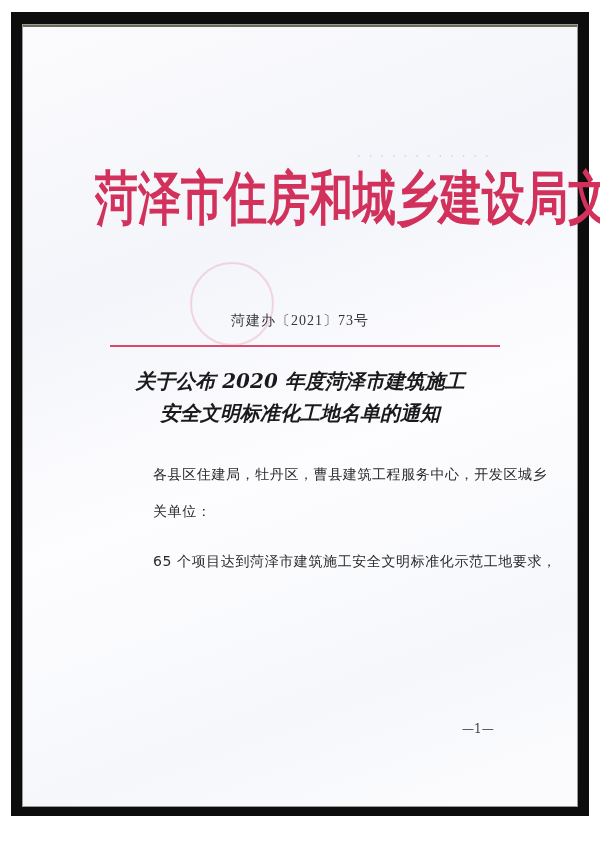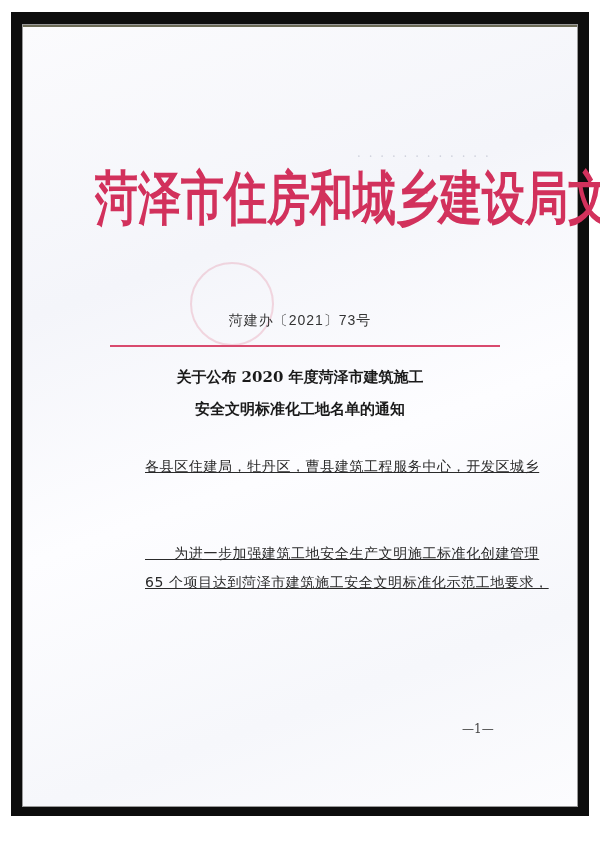--- a/index.html
+++ b/index.html
@@ -25,41 +25,41 @@
     }
     .masthead {
       position: absolute; left: 95px; top: 160px; width: 410px; text-align: center;
       color: #d2315c; font-size: 43px; font-weight: bold; letter-spacing: 0px;
       font-family: "DejaVu Serif", serif; transform: scaleY(1.35); transform-origin: top center;
       white-space: nowrap;
     }
     .docnum {
       position: absolute; left: 0; right: 0; top: 312px; text-align: center;
       color: #333; font-size: 14px; letter-spacing: 1px;
-      font-family: Liberation Sans, sans-serif;
+      font-family: Liberation Serif, serif;
     }
     .red-rule {
       position: absolute; left: 110px; top: 345px; width: 390px; height: 2px; background: #d94a6e;
     }
     .stamp {
       position: absolute; left: 190px; top: 262px; width: 80px; height: 80px;
       border: 2px solid rgba(230, 150, 170, 0.35); border-radius: 50%;
     }
     .title {
       position: absolute; left: 0; right: 0; text-align: center; color: #1a1a1a;
-      font-size: 15px; font-weight: bold;
+      font-size: 20px; font-weight: bold; font-style: italic;
     }
     .title-1 { top: 368px; }
     .title-2 { top: 400px; }
     .body {
       position: absolute; left: 145px; width: 375px; color: #2a2a2a;
       font-size: 14px; line-height: 29px; letter-spacing: 0.6px;
       font-family: "DejaVu Sans", sans-serif;
     }
-    .body p { margin: 0; white-space: nowrap; text-decoration: underline; }
+    .body p { margin: 8px; white-space: nowrap; }
     .salutation { top: 452px; }
     .para { top: 539px; }
     .page-num {
       position: absolute; left: 462px; top: 722px; color: #444; font-size: 12px;
       font-family: "DejaVu Serif", serif;
     }
   </style>
 </head>
 <body>
 
@@ -74,20 +74,20 @@
 <div class="masthead">菏泽市住房和城乡建设局文件</div>
 
 <div class="docnum">菏建办〔2021〕73号</div>
 <div class="red-rule"></div>
 
 <div class="title title-1">关于公布 2020 年度菏泽市建筑施工</div>
 <div class="title title-2">安全文明标准化工地名单的通知</div>
 
 <div class="body salutation" style="left:145px;">
   <p>各县区住建局，牡丹区，曹县建筑工程服务中心，开发区城乡</p>
+  <p>关单位：</p>
 </div>
 
 <div class="body para">
-  <p>　　为进一步加强建筑工地安全生产文明施工标准化创建管理</p>
   <p>65 个项目达到菏泽市建筑施工安全文明标准化示范工地要求，</p>
 </div>
 
 <div class="page-num">—1—</div>
 
 </body></html>

